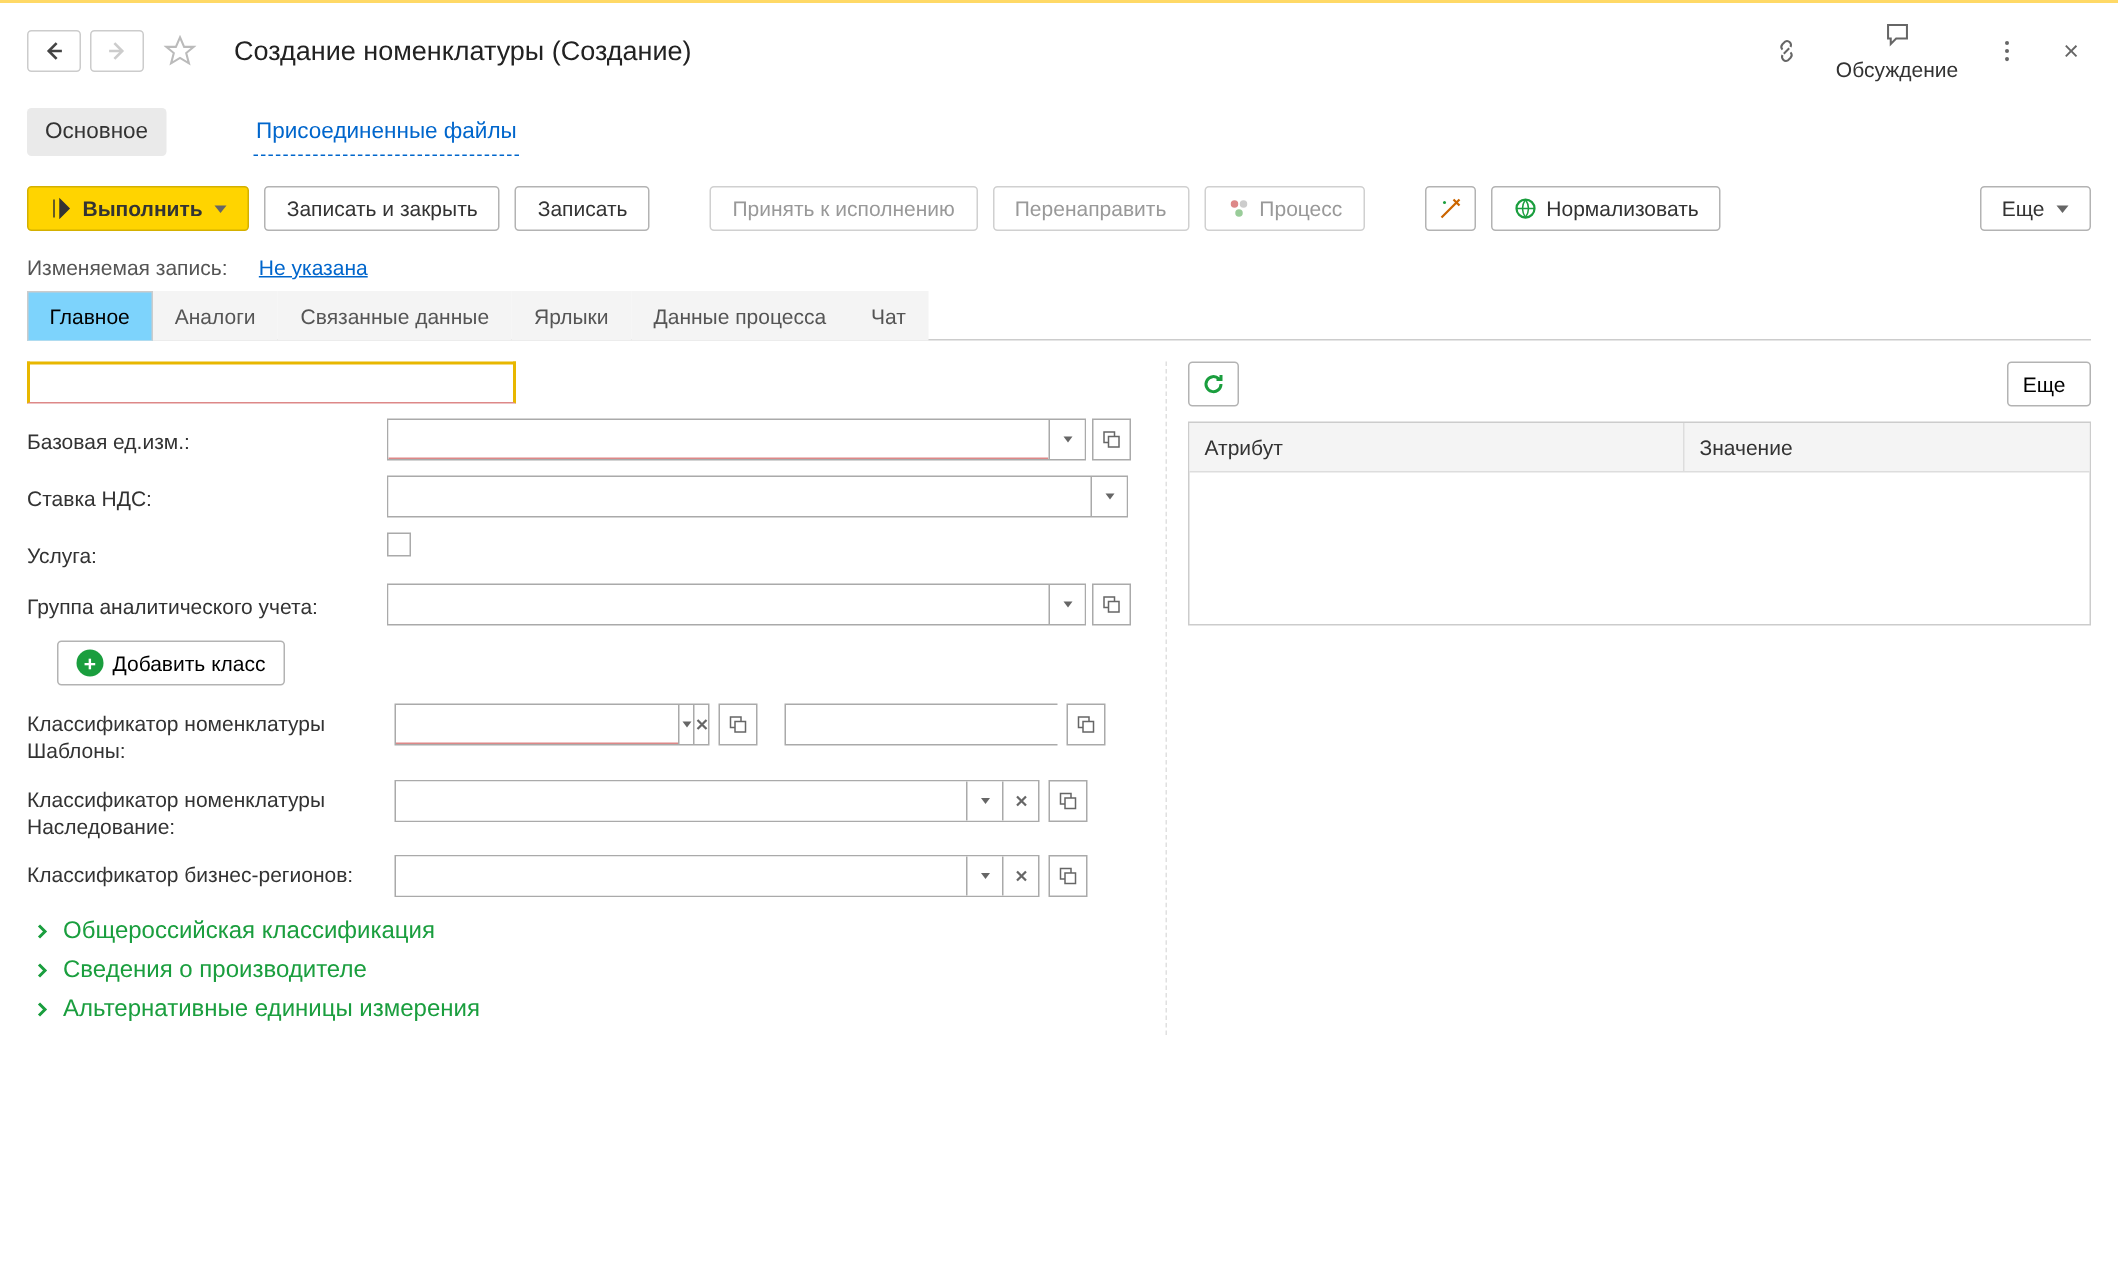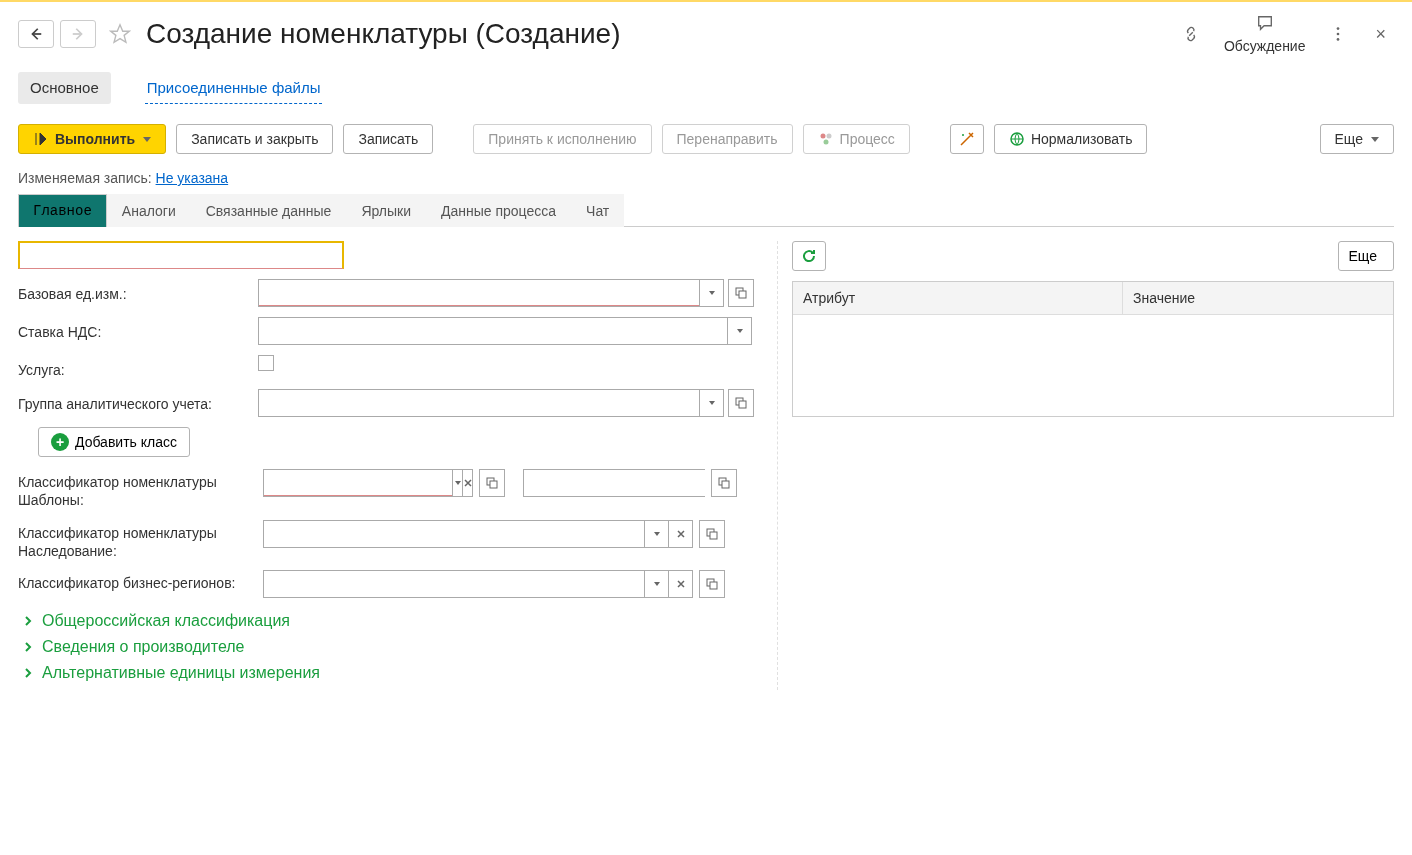--- a/index.html
+++ b/index.html
@@ -33,24 +33,24 @@
   width: 28px;
   height: 28px;
   display: flex;
   align-items: center;
   justify-content: center;
   cursor: pointer;
   margin-left: 4px;
 }
 .star-btn svg { width: 22px; height: 22px; }
 .page-title {
-  font-size: 28px;
+  font-size: 18px;
   font-weight: 400;
   color: #222;
-  margin-left: 6px;
+  margin-left: 16px;
 }
 .header-right {
   margin-left: auto;
   display: flex;
   align-items: center;
   gap: 16px;
 }
 .header-icon-btn {
   display: flex;
   align-items: center;
@@ -74,20 +74,21 @@
 }
 .subnav-item.active {
   background: #eaeaea;
   border-radius: 3px;
   color: #333;
 }
 .subnav-item.link {
   color: #0066cc;
   border-bottom: 1px dashed #0066cc;
   padding: 7px 2px;
+  margin-left: 24px;
 }
 .toolbar {
   display: flex;
   gap: 10px;
   padding: 6px 18px 10px;
   align-items: center;
 }
 .btn {
   height: 30px;
   padding: 0 14px;
@@ -121,42 +122,41 @@
 .toolbar-gap { flex: 1; }
 .info-row {
   padding: 6px 18px 8px;
   font-size: 14px;
 }
 .info-label { color: #555; }
 .info-link {
   color: #0066cc;
   text-decoration: underline;
   cursor: pointer;
-  margin-left: 0;
+  margin-left: 17px;
 }
 .tabs-bar {
   display: flex;
   border-bottom: 1px solid #ccc;
   margin: 0 18px;
 }
 .tab {
   padding: 8px 14px;
   font-size: 14px;
   cursor: pointer;
   border: 1px solid transparent;
   border-bottom: none;
   background: #f4f4f4;
   margin-bottom: -1px;
   color: #555;
 }
 .tab.active {
-  background: #0f766e;
+  background: #7dd3fc;
   border-color: #ccc;
   color: #000;
-  font-family: Liberation Mono, monospace;
 }
 .form-area {
   display: flex;
   padding: 14px 18px;
   gap: 14px;
 }
 .left-col {
   width: 760px;
   border-right: 1px dashed #e0e0e0;
   padding-right: 10px;

